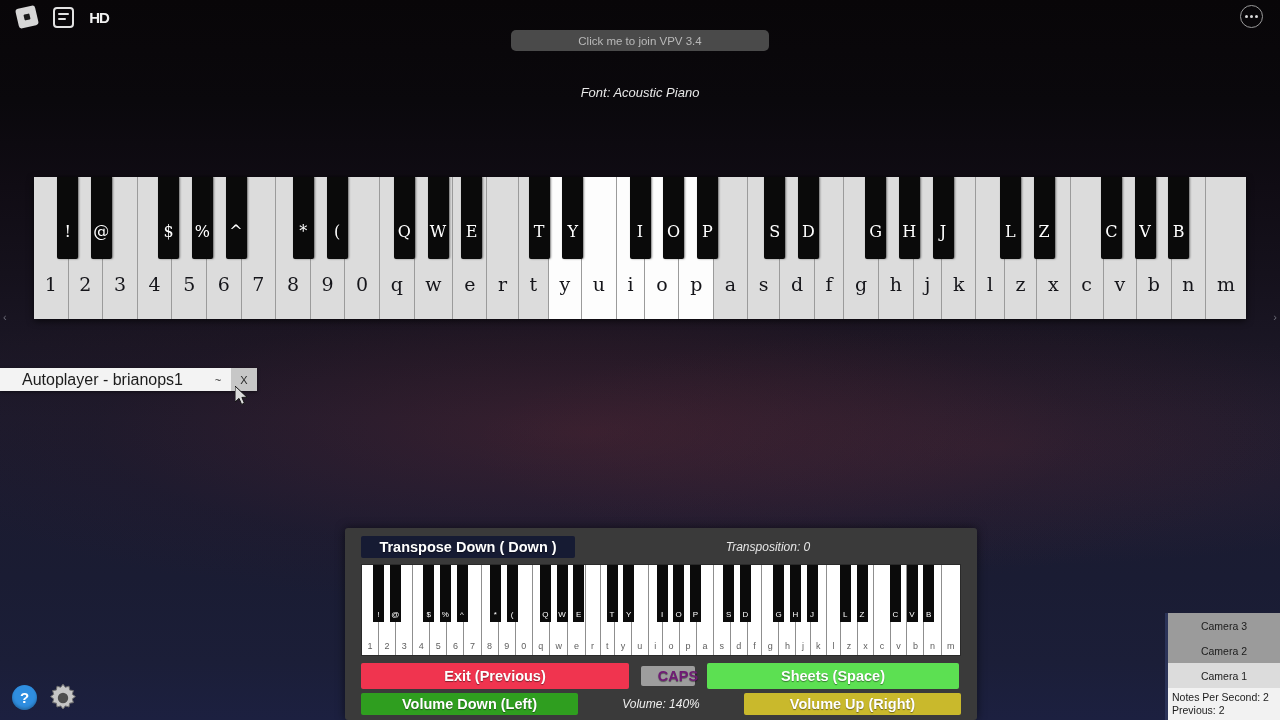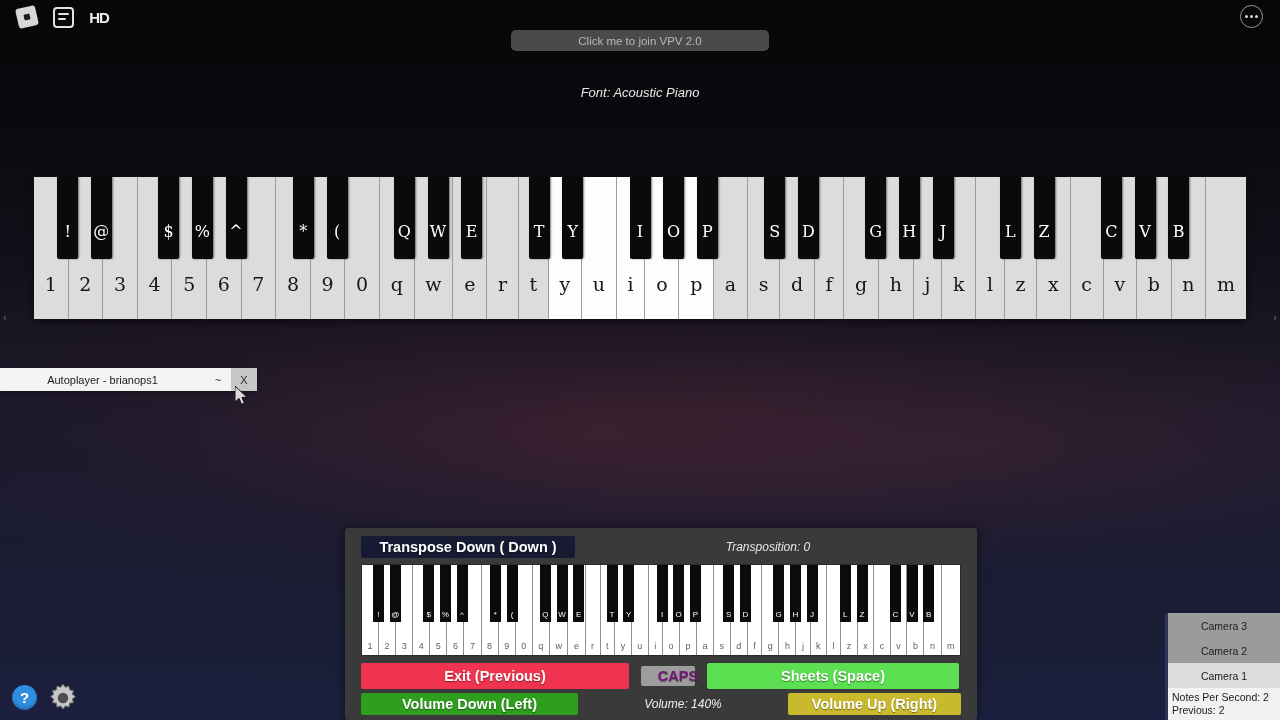--- a/index.html
+++ b/index.html
@@ -92,21 +92,21 @@
   }
   .edge-l { left: 3px; }
   .edge-r { right: 3px; }
 
   
   #autoplayer {
     position: absolute; left: 0; top: 368px; width: 257px; height: 23px;
     background: #f3f3f3; display: flex; align-items: center;
     box-shadow: 0 1px 3px rgba(0,0,0,0.5);
   }
-  .ap-title { flex: 1; text-align: center; font-size: 11px; color: #1c1c1c; }
+  .ap-title { flex: 1; text-align: center; font-size: 16px; color: #1c1c1c; }
   .ap-min { width: 26px; text-align: center; font-size: 11px; color: #2a2a2a; }
   .ap-close {
     width: 26px; height: 23px; background: #c7c7c7;
     display: flex; align-items: center; justify-content: center;
     font-size: 11px; color: #2a2a2a;
   }
   #cursor { position: absolute; left: 235px; top: 386px; width: 14px; height: 20px; }
 
   
   #panel {
@@ -144,21 +144,21 @@
   }
   .m-bkey span { color: #fff; font-size: 8px; margin-bottom: 3px; }
 
   .brow { display: flex; align-items: center; margin-top: 7px; height: 26px; }
   .bexit { width: 268px; height: 26px; background: #f0344f; }
   .bcaps { width: 54px; height: 20px; background: #9d9d9d; color: #701a75; margin: 0 12px; padding-left: 20px; }
   .bsheets { width: 252px; height: 26px; background: #5ce052; }
   .brow2 { display: flex; align-items: center; margin-top: 4px; height: 22px; }
   .bvoldown { width: 217px; height: 22px; background: #2f9e1f; }
   .bvolmid { flex: 1; text-align: center; font-size: 12px; font-style: italic; color: #efefef; }
-  .bvolup { width: 173px; height: 22px; background: #c9b92c; }
+  .bvolup { width: 217px; height: 22px; background: #c9b92c; }
 
   
   #camera {
     position: absolute; right: 0; top: 613px; width: 115px;
     border-left: 3px solid #2b3358; font-size: 10.5px; color: #1c1c1c;
   }
   .cam-item {
     height: 25px; display: flex; align-items: center; justify-content: center;
     background: #9b9b9b;
   }
@@ -192,21 +192,21 @@
     <div class="tb-icon" style="left:86px">
       <span class="hd-txt">HD</span>
     </div>
     <div class="dots-btn">
       <span></span>
         <span></span>
         <span></span>
     </div>
   </div>
 
-  <div class="vpv-btn">Click me to join VPV 2.0</div>
+  <div class="vpv-btn">Click me to join VPV 3.4</div>
   <div class="font-label">Font: Acoustic Piano</div>
 
   <div id="piano">
     <div class="wkeys" id="wkeys">
         <div class="wkey">
           <span>1</span>
         </div>
         <div class="wkey">
           <span>2</span>
         </div>

